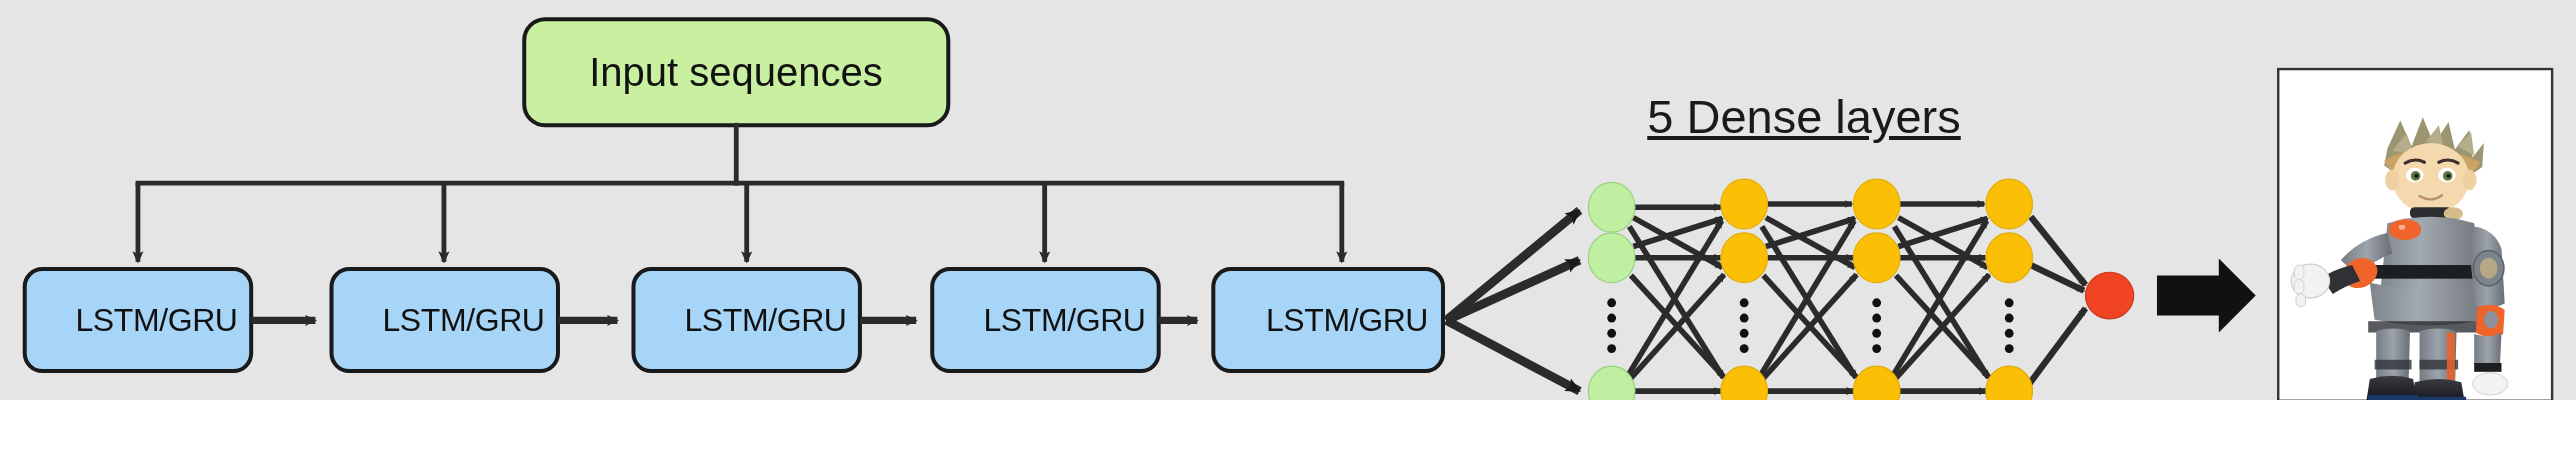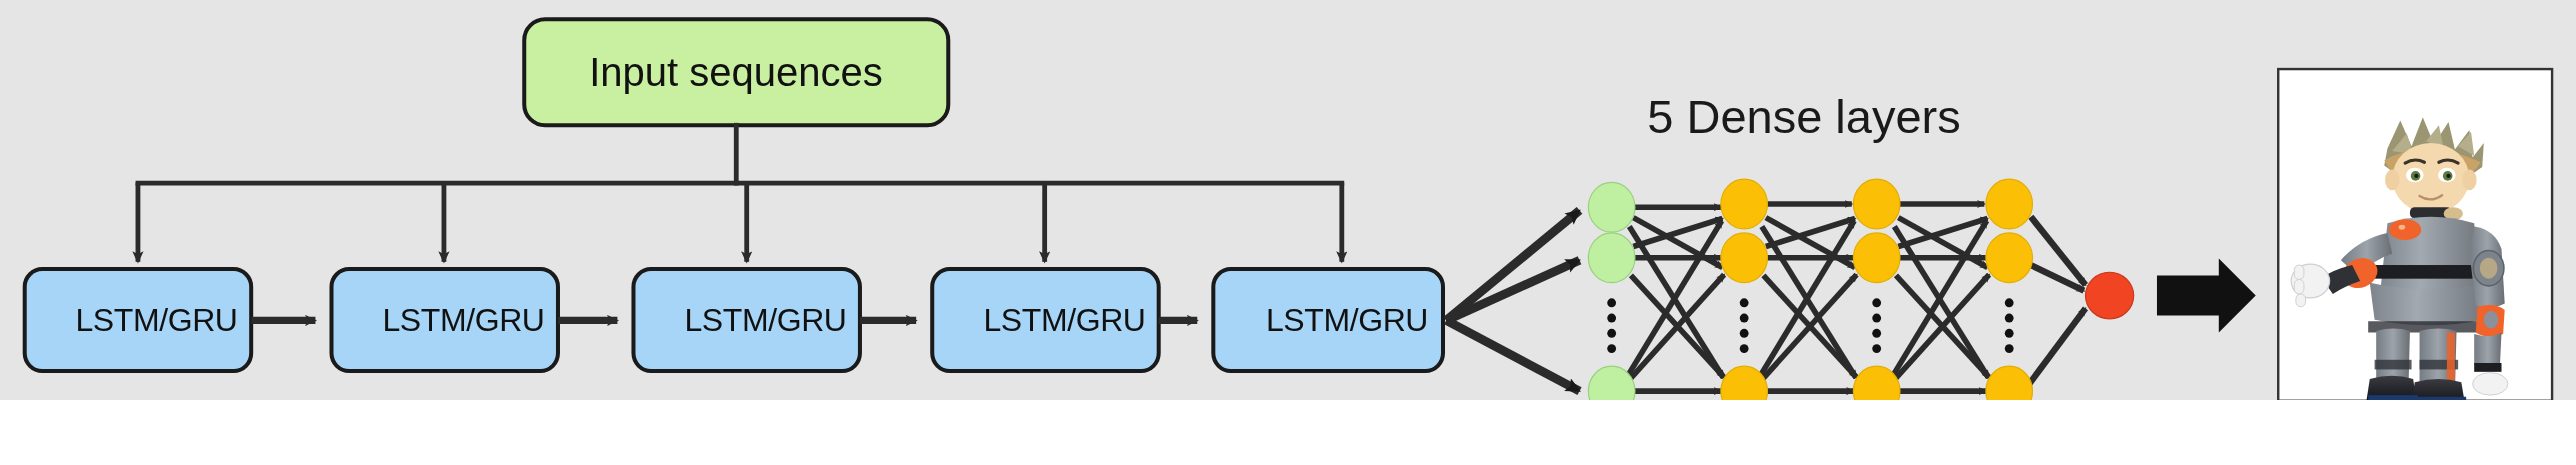--- a/index.html
+++ b/index.html
@@ -6,21 +6,21 @@
   #stage{position:relative;width:2576px;height:400px;background:#e5e5e5;overflow:hidden;
          font-family:"Liberation Sans", sans-serif;}
   #svgroot{position:absolute;left:0;top:0;width:2576px;height:465px;}
   .boxlabel{
     position:absolute;display:flex;align-items:center;justify-content:center;
     font-family:"Liberation Sans", sans-serif;color:#111111;white-space:nowrap;
     pointer-events:none;
   }
   .lstm-text{font-size:32px;letter-spacing:-0.4px;padding-left:19px;}
   .input-text{font-size:40px;}
-  .dense-title{font-size:47px;color:#1a1a1a;}
+  .dense-title{font-size:47px;color:#1a1a1a;text-decoration:underline;}
 </style>
 </head>
 <body>
 
 <div id="stage">
 
   <svg id="svgroot" viewBox="0 0 3206 579">
     <defs>
       <marker id="arrThin" markerWidth="12" markerHeight="12" refX="9" refY="5" orient="auto" markerUnits="userSpaceOnUse">
         <path d="M0,0 L11,5 L0,10 L2.6,5 z" fill="#2b2b2b"></path>

